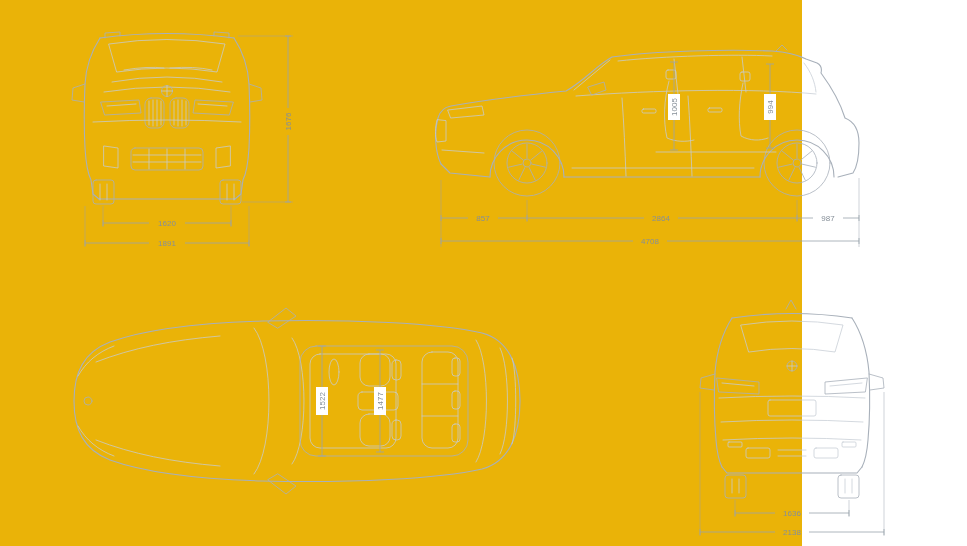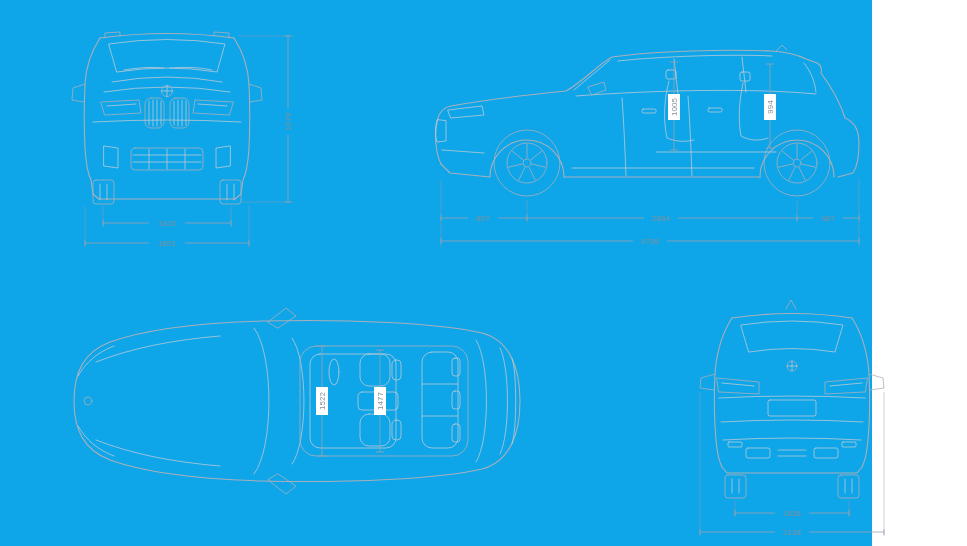--- a/index.html
+++ b/index.html
@@ -1,18 +1,18 @@
 <!DOCTYPE html>
 <html style="--outline-color: #a8b0ba; --detail-color: #c6ccd4; --dimension-color: #9aa3ac; --label-color: #868f98; --background: #ffffff;"><head>
 <meta charset="utf-8">
 <style>
   * { margin:0; padding:0; box-sizing:border-box; }
   html,body { width:967px; height:546px; background:#ffffff; overflow:hidden;
               font-family:"Liberation Sans", sans-serif; }
-  .canvas { position:relative; width:872px; height:546px; background:#0ea5e9; }
+  .canvas { position:relative; width:802px; height:546px; background:#eab308; }
   .view { position:absolute; }
 
   .outline       { fill:none; stroke:var(--outline-color,#a8b0ba); stroke-width:1.1;
                    stroke-linecap:round; stroke-linejoin:round; }
   .outline-thin  { fill:none; stroke:var(--outline-color,#a8b0ba); stroke-width:0.8;
                    stroke-linecap:round; stroke-linejoin:round; }
   .detail        { fill:none; stroke:var(--detail-color,#c3cad2); stroke-width:0.75;
                    stroke-linecap:round; stroke-linejoin:round; }
   .dim-group path       { fill:none; stroke:var(--dimension-color,#9aa3ac); stroke-width:0.8; }
   .dim-group path.ext   { stroke-width:0.55; opacity:0.85; }

